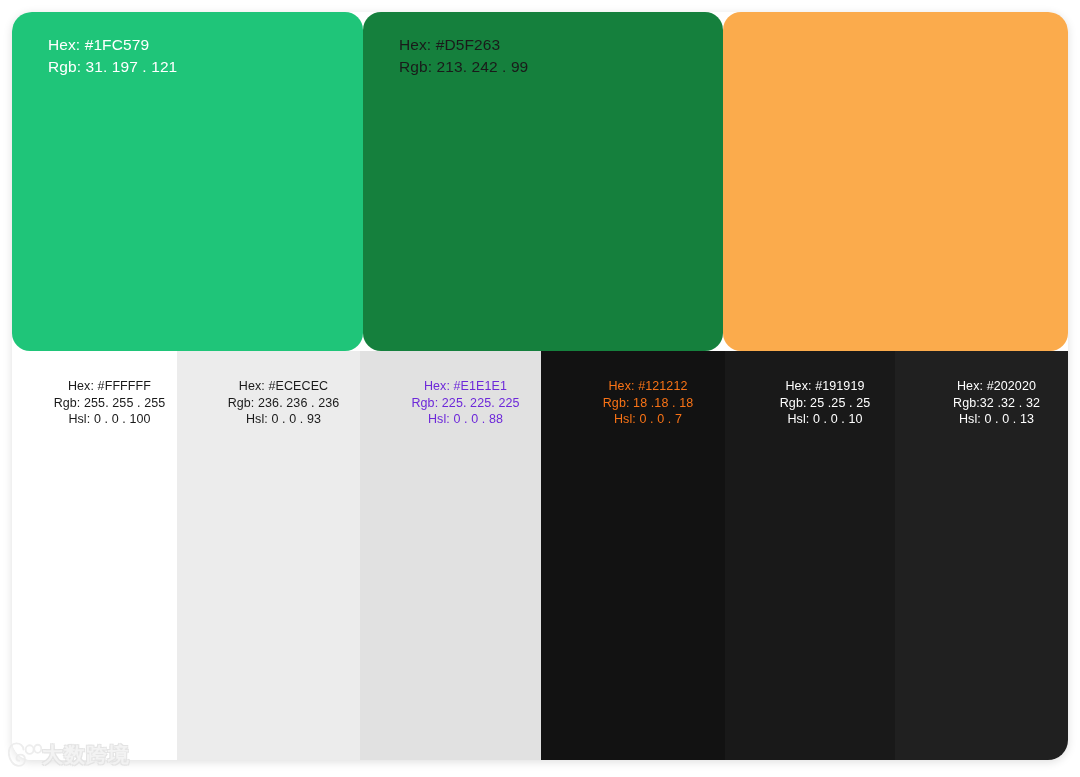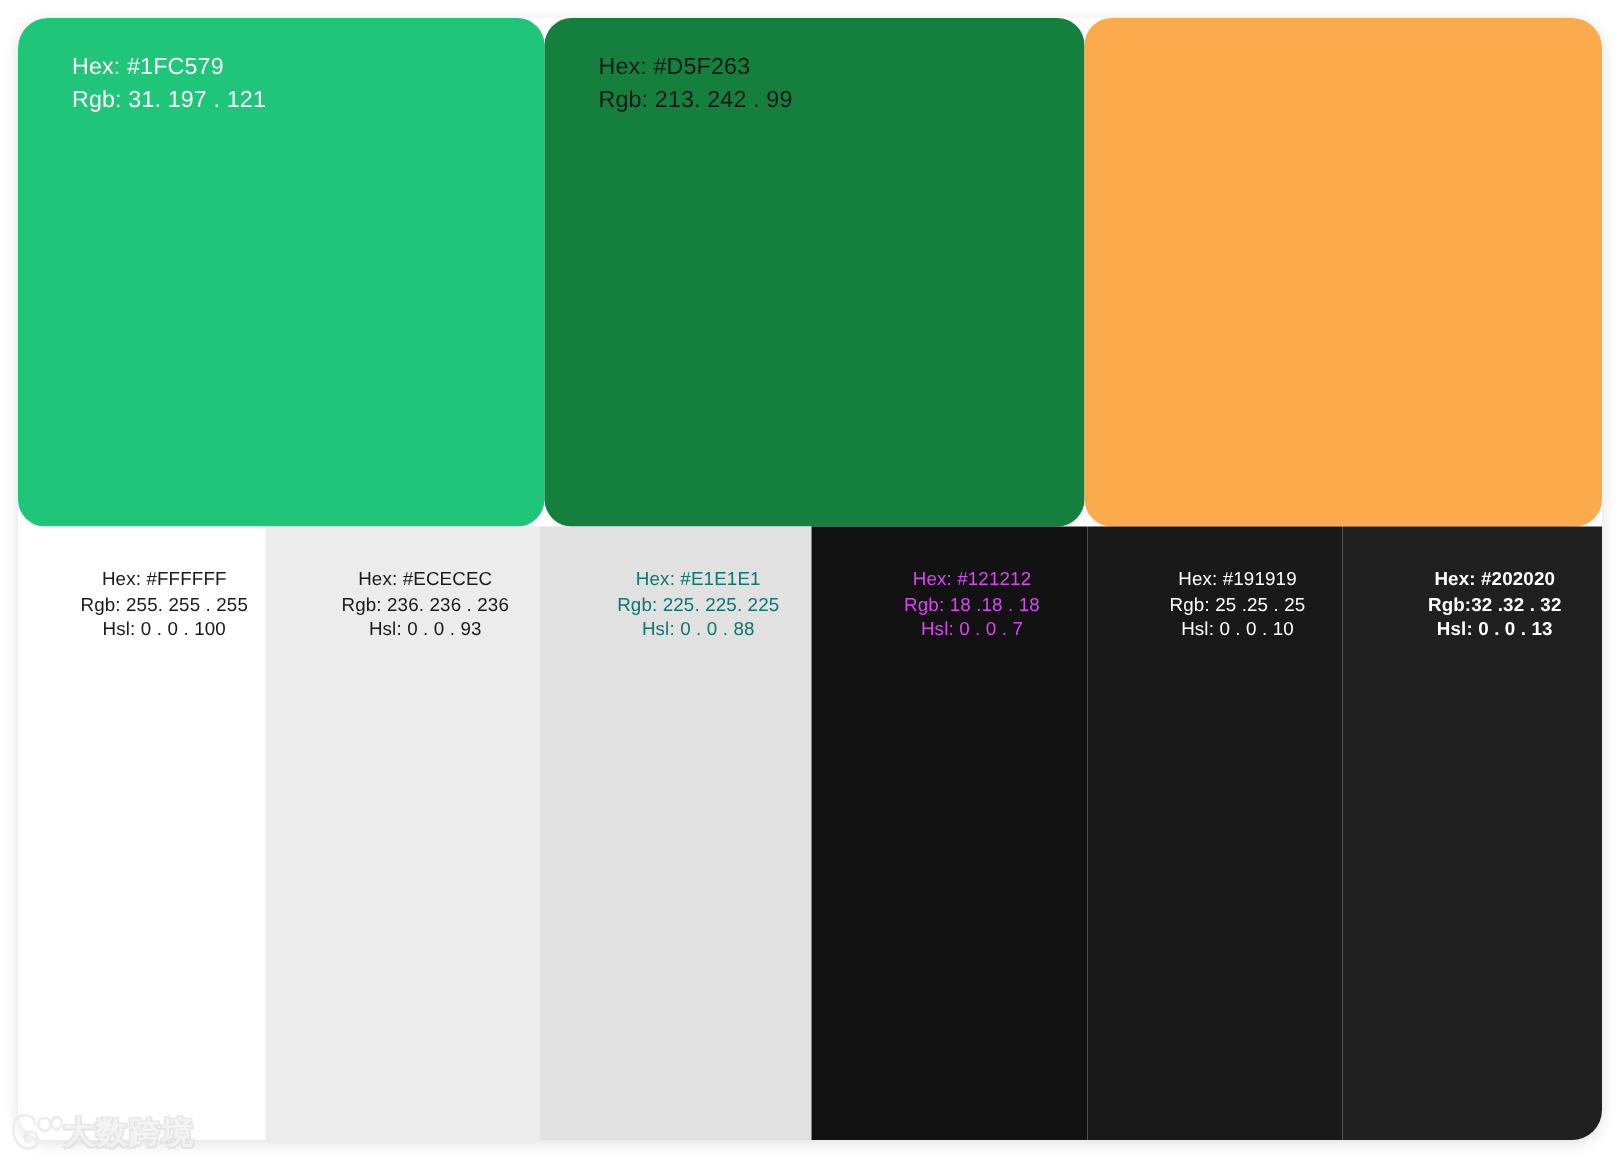--- a/index.html
+++ b/index.html
@@ -65,21 +65,21 @@
     position: relative;
     height: 100%;
     box-sizing: border-box;
     padding: 27px 0 0 30px;
   }
   .bot-swatch.b0 { flex: 0 0 165px; }
   .bot-swatch.b1 { flex: 0 0 183px; }
   .bot-swatch.b2 { flex: 0 0 181px; }
   .bot-swatch.b3 { flex: 0 0 184px; }
   .bot-swatch.b4 { flex: 0 0 170px; }
-  .bot-swatch.b5 { flex: 1 1 auto; font-weight: bold; }
+  .bot-swatch.b5 { flex: 1 1 auto; }
 
   .bot-line {
     font-size: 12.5px;
     line-height: 16.5px;
     letter-spacing: 0.1px;
     white-space: pre;
   }
 
   
   #watermark {
@@ -137,27 +137,27 @@
       <div class="bot-line">Rgb: 255. 255 . 255</div>
       <div class="bot-line">Hsl: 0 . 0 . 100</div>
     </div>
 
     <div class="bot-swatch b1" style="background: rgb(236, 236, 236); color: rgb(26, 26, 26);">
       <div class="bot-line">Hex: #ECECEC</div>
       <div class="bot-line">Rgb: 236. 236 . 236</div>
       <div class="bot-line">Hsl: 0 . 0 . 93</div>
     </div>
 
-    <div class="bot-swatch b2" style="background: rgb(225, 225, 225); color: #0f766e;">
+    <div class="bot-swatch b2" style="background: rgb(225, 225, 225); color: #6d28d9;">
       <div class="bot-line">Hex: #E1E1E1</div>
       <div class="bot-line">Rgb: 225. 225. 225</div>
       <div class="bot-line">Hsl: 0 . 0 . 88</div>
     </div>
 
-    <div class="bot-swatch b3" style="background: rgb(18, 18, 18); color: #d946ef;">
+    <div class="bot-swatch b3" style="background: rgb(18, 18, 18); color: #f97316;">
       <div class="bot-line">Hex: #121212</div>
       <div class="bot-line">Rgb: 18 .18 . 18</div>
       <div class="bot-line">Hsl: 0 . 0 . 7</div>
     </div>
 
     <div class="bot-swatch b4" style="background: rgb(25, 25, 25); color: rgb(255, 255, 255);">
       <div class="bot-line">Hex: #191919</div>
       <div class="bot-line">Rgb: 25 .25 . 25</div>
       <div class="bot-line">Hsl: 0 . 0 . 10</div>
     </div>

